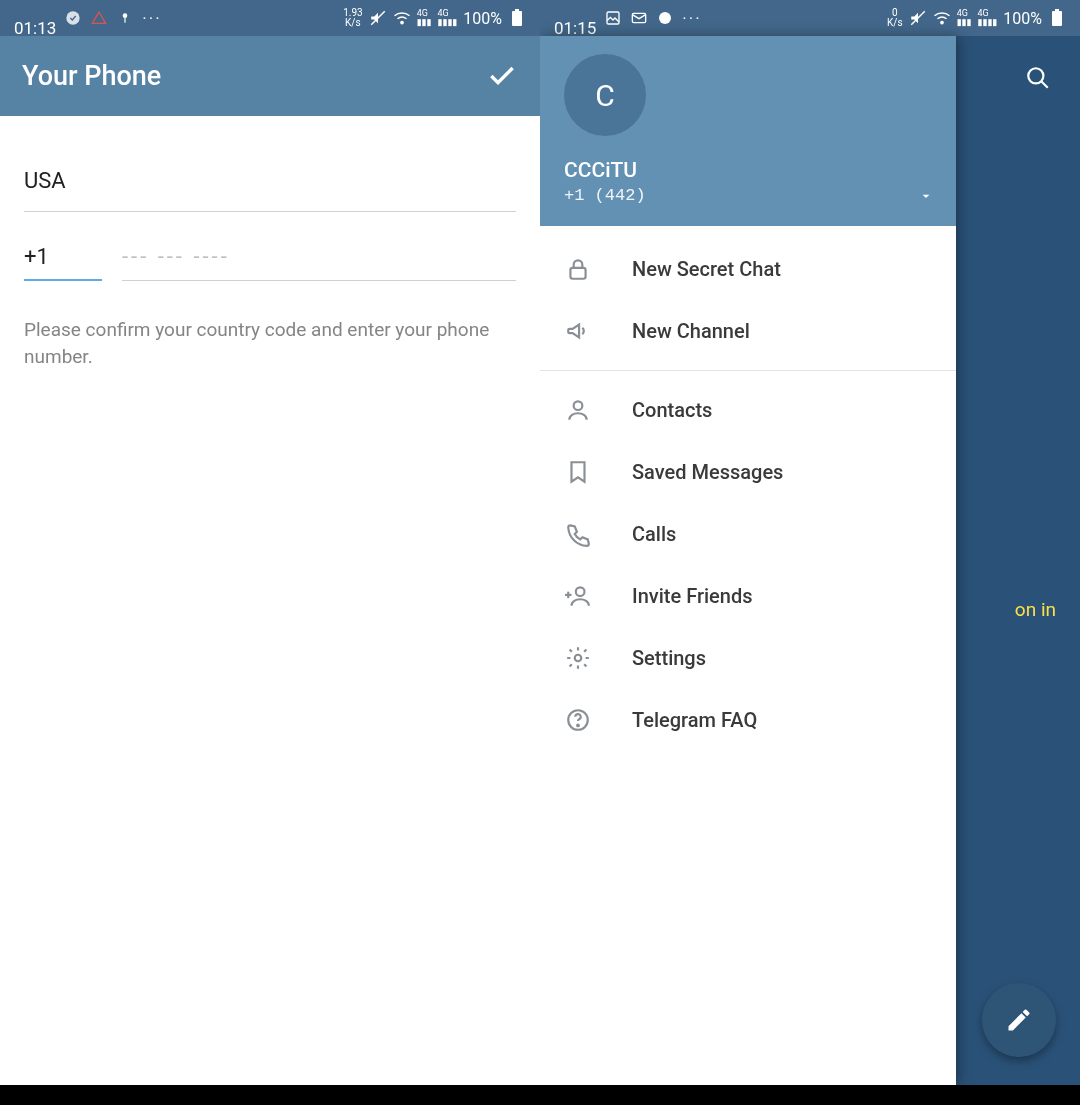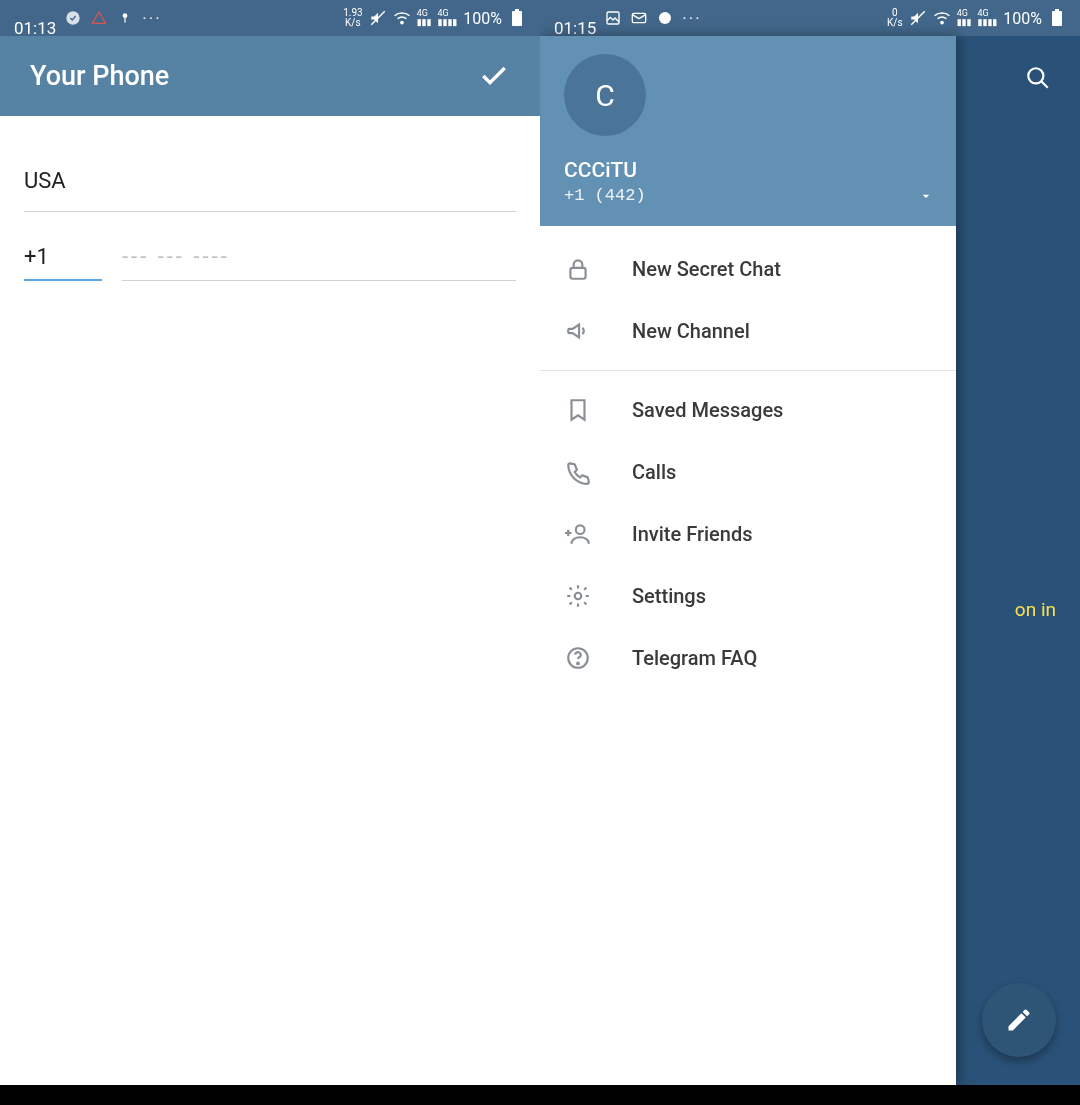--- a/index.html
+++ b/index.html
@@ -33,21 +33,21 @@
 .statusbar .right { display: flex; align-items: center; gap: 6px; font-size: 16px; }
 .statusbar .time { font-weight: 400; margin-top: 20px; }
 .sb-icon { width: 18px; height: 18px; display: inline-flex; align-items: center; justify-content: center; }
 .header1 {
   height: 80px;
   background: #5682a3;
   color: #fff;
   display: flex;
   align-items: center;
   justify-content: space-between;
-  padding: 0 30px;
+  padding: 0 22px;
 }
 .header1 .title { font-size: 27px; font-weight: 500; }
 .content1 { padding: 52px 24px 0; background: #fff; }
 .country-field {
   border-bottom: 1px solid #d0d0d0;
   padding: 0 0 18px 0;
   font-size: 22px;
   color: #212121;
   margin-bottom: 32px;
 }
@@ -212,20 +212,21 @@
         </svg>
     </span>
   </div>
 
   <div class="content1">
     <div class="country-field">USA</div>
     <div class="phone-row">
       <div class="code-field">+1</div>
       <div class="number-field">--- --- ----</div>
     </div>
+    <div class="hint">Please confirm your country code and enter your phone number.</div>
   </div>
 
   <div class="navbar"></div>
 </div>
 
 <div class="screen screen2">
   <div class="statusbar">
     <div class="left">
       <span class="time">01:15</span>
       <span class="sb-icon">
@@ -318,20 +319,29 @@
               <path d="M3 11v2a1 1 0 0 0 1 1h3l6 4V6l-6 4H4a1 1 0 0 0-1 1z"></path>
               <path d="M16 9a4 4 0 0 1 0 6"></path>
             </svg>
           </span>
           <span class="mi-label">New Channel</span>
         </div>
         <div class="drawer-divider"></div>
         <div class="drawer-item">
           <span class="mi-icon">
             <svg width="26" height="26" viewBox="0 0 24 24" fill="none" stroke="currentColor" stroke-width="2">
+              <circle cx="12" cy="8" r="4"></circle>
+              <path d="M4 21c0-4 4-6 8-6s8 2 8 6"></path>
+            </svg>
+          </span>
+          <span class="mi-label">Contacts</span>
+        </div>
+        <div class="drawer-item">
+          <span class="mi-icon">
+            <svg width="26" height="26" viewBox="0 0 24 24" fill="none" stroke="currentColor" stroke-width="2">
               <path d="M6 3h12v18l-6-4-6 4V3z"></path>
             </svg>
           </span>
           <span class="mi-label">Saved Messages</span>
         </div>
         <div class="drawer-item">
           <span class="mi-icon">
             <svg width="26" height="26" viewBox="0 0 24 24" fill="none" stroke="currentColor" stroke-width="2">
               <path d="M5 4l4 1 2 5-2 2a12 12 0 0 0 5 5l2-2 5 2 1 4a2 2 0 0 1-2 2A18 18 0 0 1 3 6a2 2 0 0 1 2-2z"></path>
             </svg>

